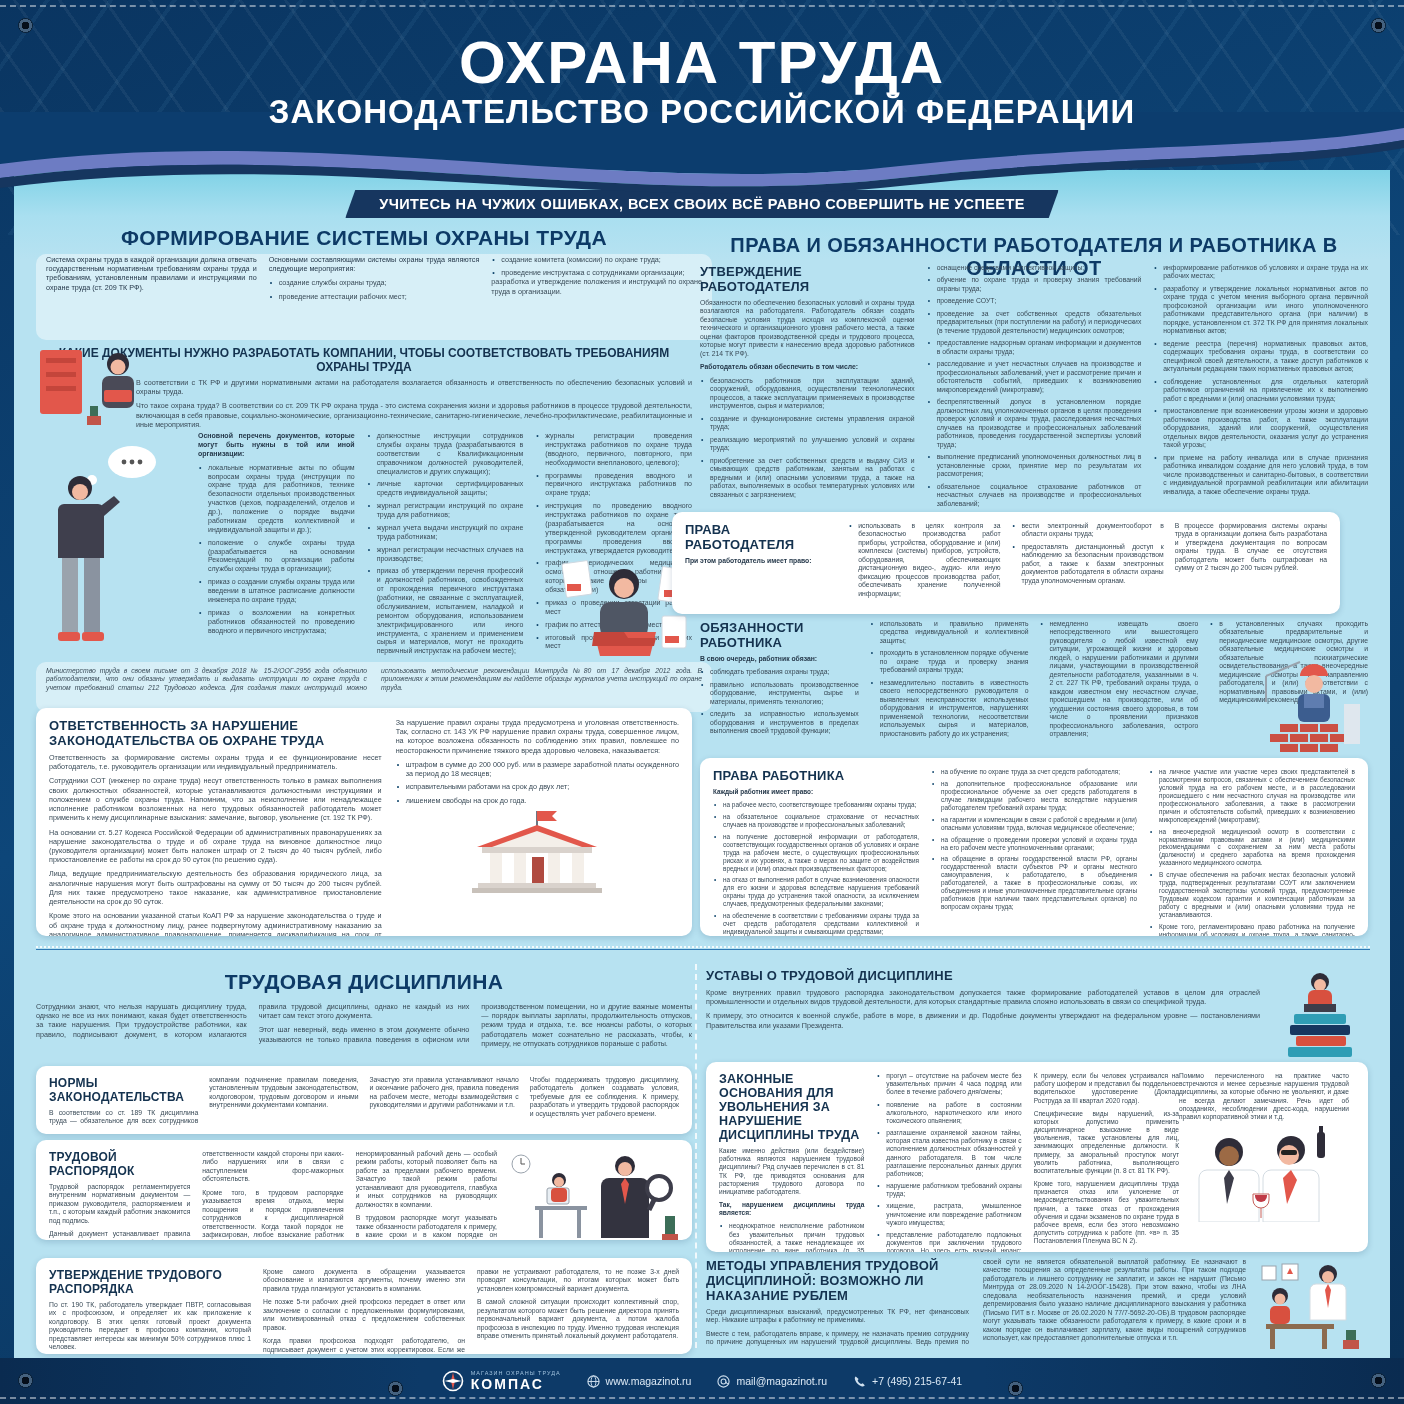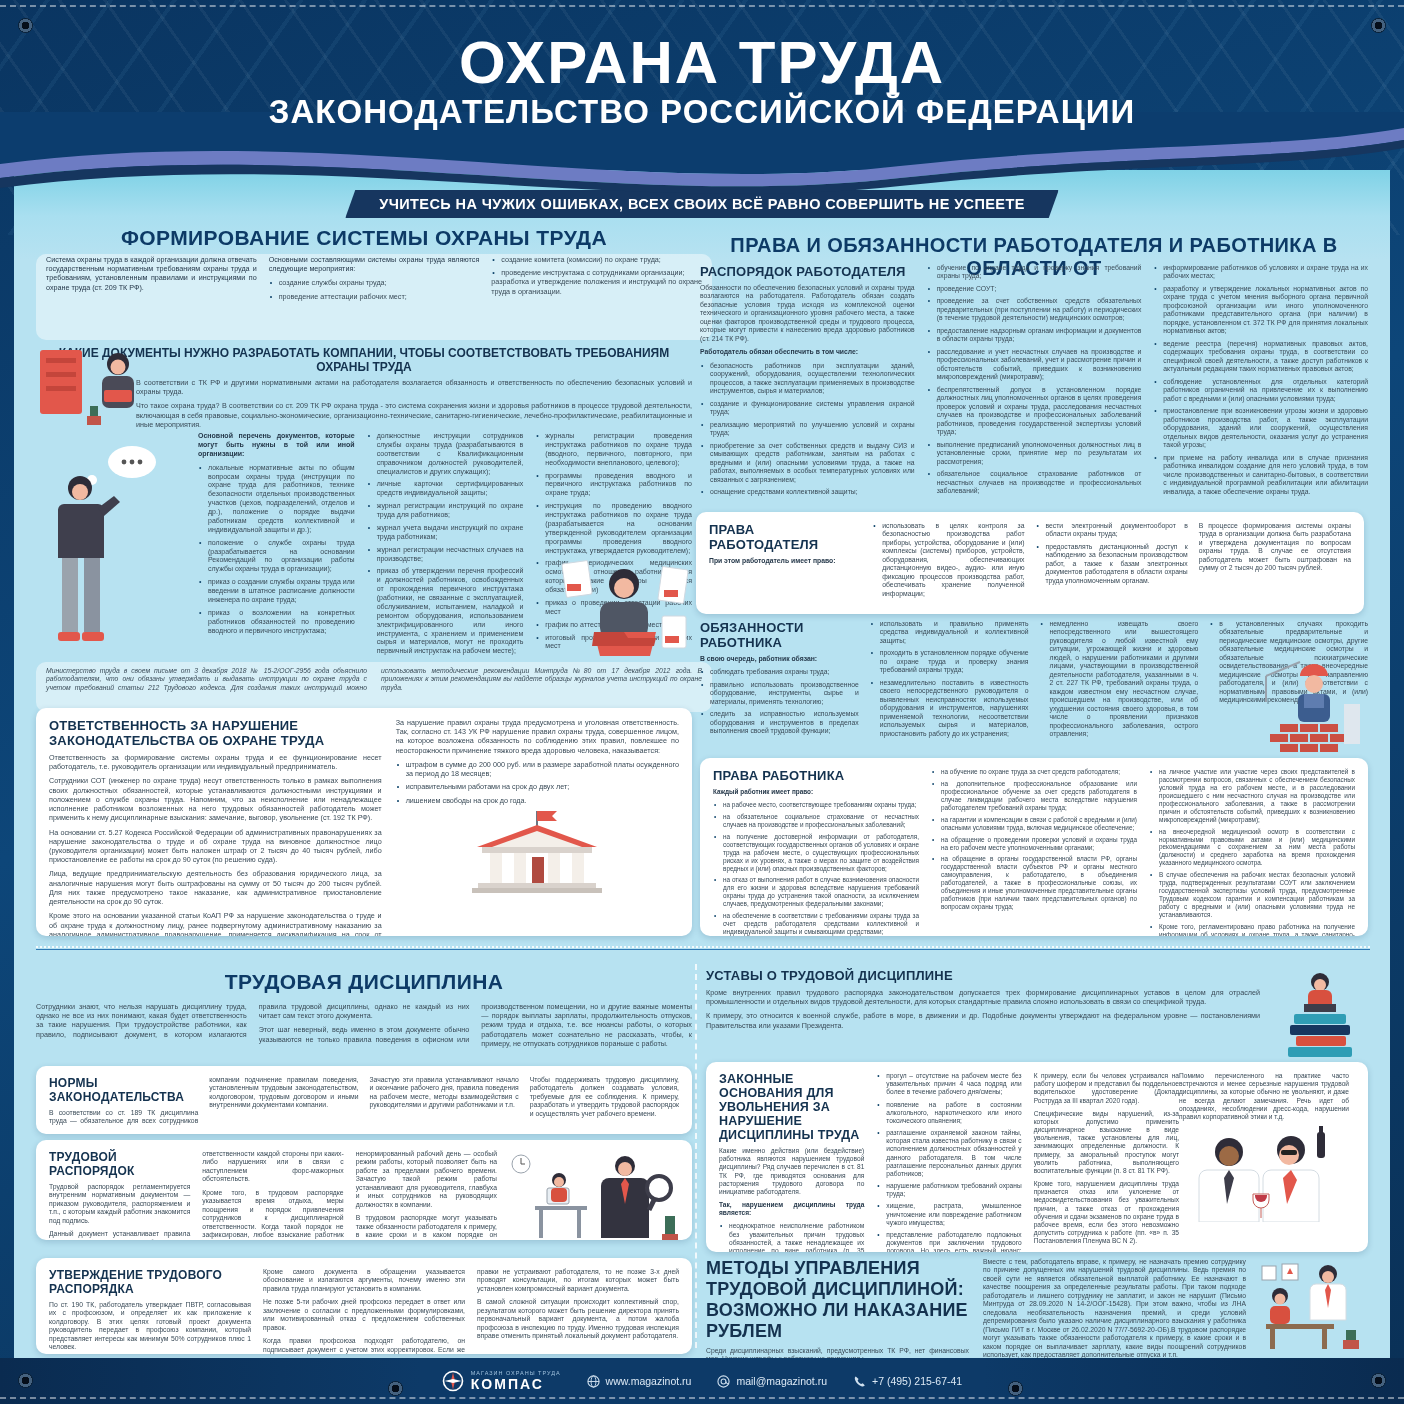--- a/index.html
+++ b/index.html
@@ -211,21 +211,21 @@
               <rect x="20" y="79" width="130" height="5" fill="#c8c1ba"></rect>
           </svg>
         </div>
       </div>
     </div>
 
     <div class="sec-title" style="left:686px;top:64px;width:668px;font-size:20px">ПРАВА И ОБЯЗАННОСТИ РАБОТОДАТЕЛЯ И РАБОТНИКА В ОБЛАСТИ ОТ</div>
 
     <div class="flow fz68" style="left:686px;top:94px;width:668px;height:244px">
       <div class="cols3">
-        <h3>РАСПОРЯДОК РАБОТОДАТЕЛЯ</h3>
+        <h3>УТВЕРЖДЕНИЕ РАБОТОДАТЕЛЯ</h3>
         <p>Обязанности по обеспечению безопасных условий и охраны труда возлагаются на работодателя. Работодатель обязан создать безопасные условия труда исходя из комплексной оценки технического и организационного уровня рабочего места, а также оценки факторов производственной среды и трудового процесса, которые могут привести к нанесению вреда здоровью работников (ст. 214 ТК РФ).</p>
         <p class="lead">Работодатель обязан обеспечить в том числе:</p>
         <ul class="bullets">
             <li>безопасность работников при эксплуатации зданий, сооружений, оборудования, осуществлении технологических процессов, а также эксплуатации применяемых в производстве инструментов, сырья и материалов;</li>
             <li>создание и функционирование системы управления охраной труда;</li>
             <li>реализацию мероприятий по улучшению условий и охраны труда;</li>
             <li>приобретение за счет собственных средств и выдачу СИЗ и смывающих средств работникам, занятым на работах с вредными и (или) опасными условиями труда, а также на работах, выполняемых в особых температурных условиях или связанных с загрязнением;</li>
             <li>оснащение средствами коллективной защиты;</li>
             <li>обучение по охране труда и проверку знания требований охраны труда;</li>
             <li>проведение СОУТ;</li>
@@ -238,21 +238,21 @@
             <li>информирование работников об условиях и охране труда на их рабочих местах;</li>
             <li>разработку и утверждение локальных нормативных актов по охране труда с учетом мнения выборного органа первичной профсоюзной организации или иного уполномоченного работниками представительного органа (при наличии) в порядке, установленном ст. 372 ТК РФ для принятия локальных нормативных актов;</li>
             <li>ведение реестра (перечня) нормативных правовых актов, содержащих требования охраны труда, в соответствии со спецификой своей деятельности, а также доступ работников к актуальным редакциям таких нормативных правовых актов;</li>
             <li>соблюдение установленных для отдельных категорий работников ограничений на привлечение их к выполнению работ с вредными и (или) опасными условиями труда;</li>
             <li>приостановление при возникновении угрозы жизни и здоровью работников производства работ, а также эксплуатации оборудования, зданий или сооружений, осуществления отдельных видов деятельности, оказания услуг до устранения такой угрозы;</li>
             <li>при приеме на работу инвалида или в случае признания работника инвалидом создание для него условий труда, в том числе производственных и санитарно-бытовых, в соответствии с индивидуальной программой реабилитации или абилитации инвалида, а также обеспечение охраны труда.</li>
           </ul>
       </div>
     </div>
 
-    <div class="card fz68" style="left:682px;top:342px;width:668px;height:102px">
+    <div class="card fz68" style="left:658px;top:342px;width:668px;height:102px">
       <div class="cols4">
         <h3>ПРАВА РАБОТОДАТЕЛЯ</h3>
         <p class="lead">При этом работодатель имеет право:</p>
         <ul class="bullets">
             <li>использовать в целях контроля за безопасностью производства работ приборы, устройства, оборудование и (или) комплексы (системы) приборов, устройств, оборудования, обеспечивающих дистанционную видео-, аудио- или иную фиксацию процессов производства работ, обеспечивать хранение полученной информации;</li>
             <li>вести электронный документооборот в области охраны труда;</li>
             <li>предоставлять дистанционный доступ к наблюдению за безопасным производством работ, а также к базам электронных документов работодателя в области охраны труда уполномоченным органам.</li>
           </ul>
         <p>В процессе формирования системы охраны труда в организации должна быть разработана и утверждена документация по вопросам охраны труда. В случае ее отсутствия работодатель может быть оштрафован на сумму от 2 тысяч до 200 тысяч рублей.</p>
       </div>
@@ -385,21 +385,21 @@
             <p>Не позже 5-ти рабочих дней профсоюз передает в ответ или заключение о согласии с предложенными формулировками, или мотивированный отказ с предложением собственных правок.</p>
             <p>Когда правки профсоюза подходят работодателю, он подписывает документ с учетом этих корректировок. Если же правки не устраивают работодателя, то не позже 3-х дней проводят консультации, по итогам которых может быть установлен компромиссный вариант документа.</p>
             <p>В самой сложной ситуации происходит коллективный спор, результатом которого может быть решение директора принять первоначальный вариант документа, а потом жалоба профсоюза в инспекцию по труду. Именно трудовая инспекция вправе отменить принятый локальный документ работодателя.</p>
           </div>
       </div>
     </div>
 
     <div class="flow fz72" style="left:692px;top:798px;width:662px;height:92px">
       <h3>УСТАВЫ О ТРУДОВОЙ ДИСЦИПЛИНЕ</h3>
       <div style="padding-right:108px">
-          <p>Кроме внутренних правил трудового распорядка законодательством допускается трех формирование дисциплинарных уставов в целом для отраслей промышленности и отдельных видов трудовой деятельности, для которых стандартные правила сложно использовать в связи со спецификой труда.</p>
+          <p>Кроме внутренних правил трудового распорядка законодательством допускается также формирование работодателей уставов в целом для отраслей промышленности и отдельных видов трудовой деятельности, для которых стандартные правила сложно использовать в связи со спецификой труда.</p>
           <p>К примеру, это относится к военной службе, работе в море, в движении и др. Подобные документы утверждают на федеральном уровне — постановлениями Правительства или указами Президента.</p>
         </div>
       <svg class="illu" style="right:2px;top:2px" width="92" height="88" viewBox="0 0 92 88">
         <circle cx="46" cy="12" r="9" fill="#2e2c38"></circle>
           <circle cx="46" cy="15" r="6" fill="#f2b9a1"></circle>
         <rect x="34" y="20" width="24" height="20" rx="6" fill="#d8503f"></rect>
         <rect x="30" y="34" width="32" height="8" fill="#3d3d4a"></rect>
         <g>
             <rect x="20" y="44" width="52" height="10" rx="2" fill="#2f9db5"></rect>
             <rect x="16" y="55" width="60" height="10" rx="2" fill="#16365f"></rect>
@@ -448,21 +448,21 @@
               <path d="M76,70 a6,6 0 0 0 12,0 l0,-1 -12,0 z" fill="#c03a46"></path>
               <line x1="82" y1="82" x2="82" y2="92" stroke="#c6605a"></line>
           </svg>
         </div>
       </div>
     </div>
 
     <div class="flow fz68" style="left:692px;top:1088px;width:662px;height:100px">
       <div style="display:flex;gap:12px">
         <div class="cols2" style="width:540px">
-          <h3 style="font-size:18px;max-width:310px">МЕТОДЫ УПРАВЛЕНИЯ ТРУДОВОЙ ДИСЦИПЛИНОЙ: ВОЗМОЖНО ЛИ НАКАЗАНИЕ РУБЛЕМ</h3>
+          <h3 style="font-size:13px;max-width:310px">МЕТОДЫ УПРАВЛЕНИЯ ТРУДОВОЙ ДИСЦИПЛИНОЙ: ВОЗМОЖНО ЛИ НАКАЗАНИЕ РУБЛЕМ</h3>
           <div>
               <p>Среди дисциплинарных взысканий, предусмотренных ТК РФ, нет финансовых мер. Никакие штрафы к работнику не применимы.</p>
               <p>Вместе с тем, работодатель вправе, к примеру, не назначать премию сотруднику по причине допущенных им нарушений трудовой дисциплины. Ведь премия по своей сути не является обязательной выплатой работнику. Ее назначают в качестве поощрения за определенные результаты работы. При таком подходе работодатель и лишнего сотруднику не заплатит, и закон не нарушит (Письмо Минтруда от 28.09.2020 N 14-2/ООГ-15428). При этом важно, чтобы из ЛНА следовала необязательность назначения премий, и среди условий депремирования было указано наличие дисциплинарного взыскания у работника (Письмо ГИТ в г. Москве от 26.02.2020 N 77/7-5692-20-ОБ).В трудовом распорядке могут указывать также обязанности работодателя к примеру, в какие сроки и в каком порядке он выплачивает зарплату, какие виды поощрений сотрудников использует, как предоставляет дополнительные отпуска и т.п.</p>
             </div>
         </div>
         <svg width="104" height="92" viewBox="0 0 104 92">
           <rect x="4" y="8" width="14" height="14" fill="#fff" stroke="#9aa3ad"></rect>
             <rect x="24" y="6" width="16" height="16" fill="#fff" stroke="#9aa3ad"></rect>
           <path d="M32,10 l3,6 -6,0 z" fill="#e2574b"></path>
           <circle cx="70" cy="16" r="9" fill="#2e2c38"></circle>

